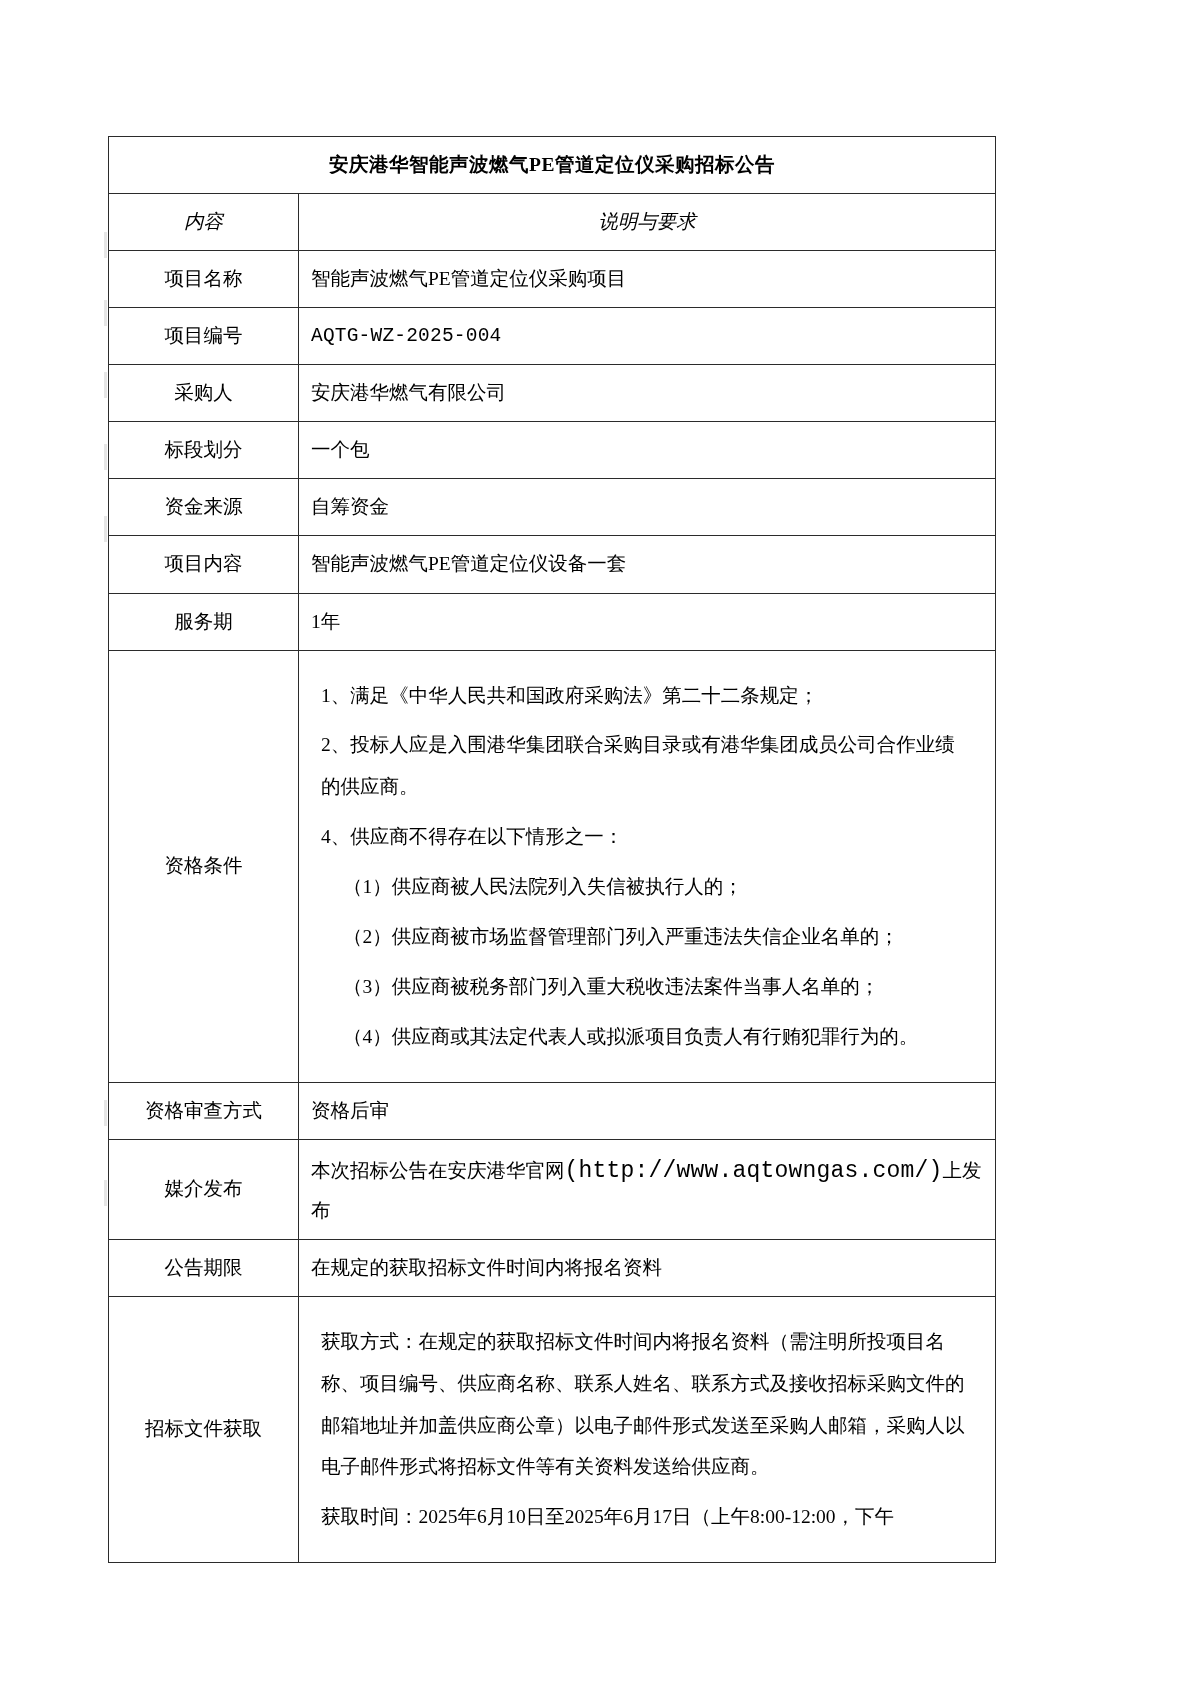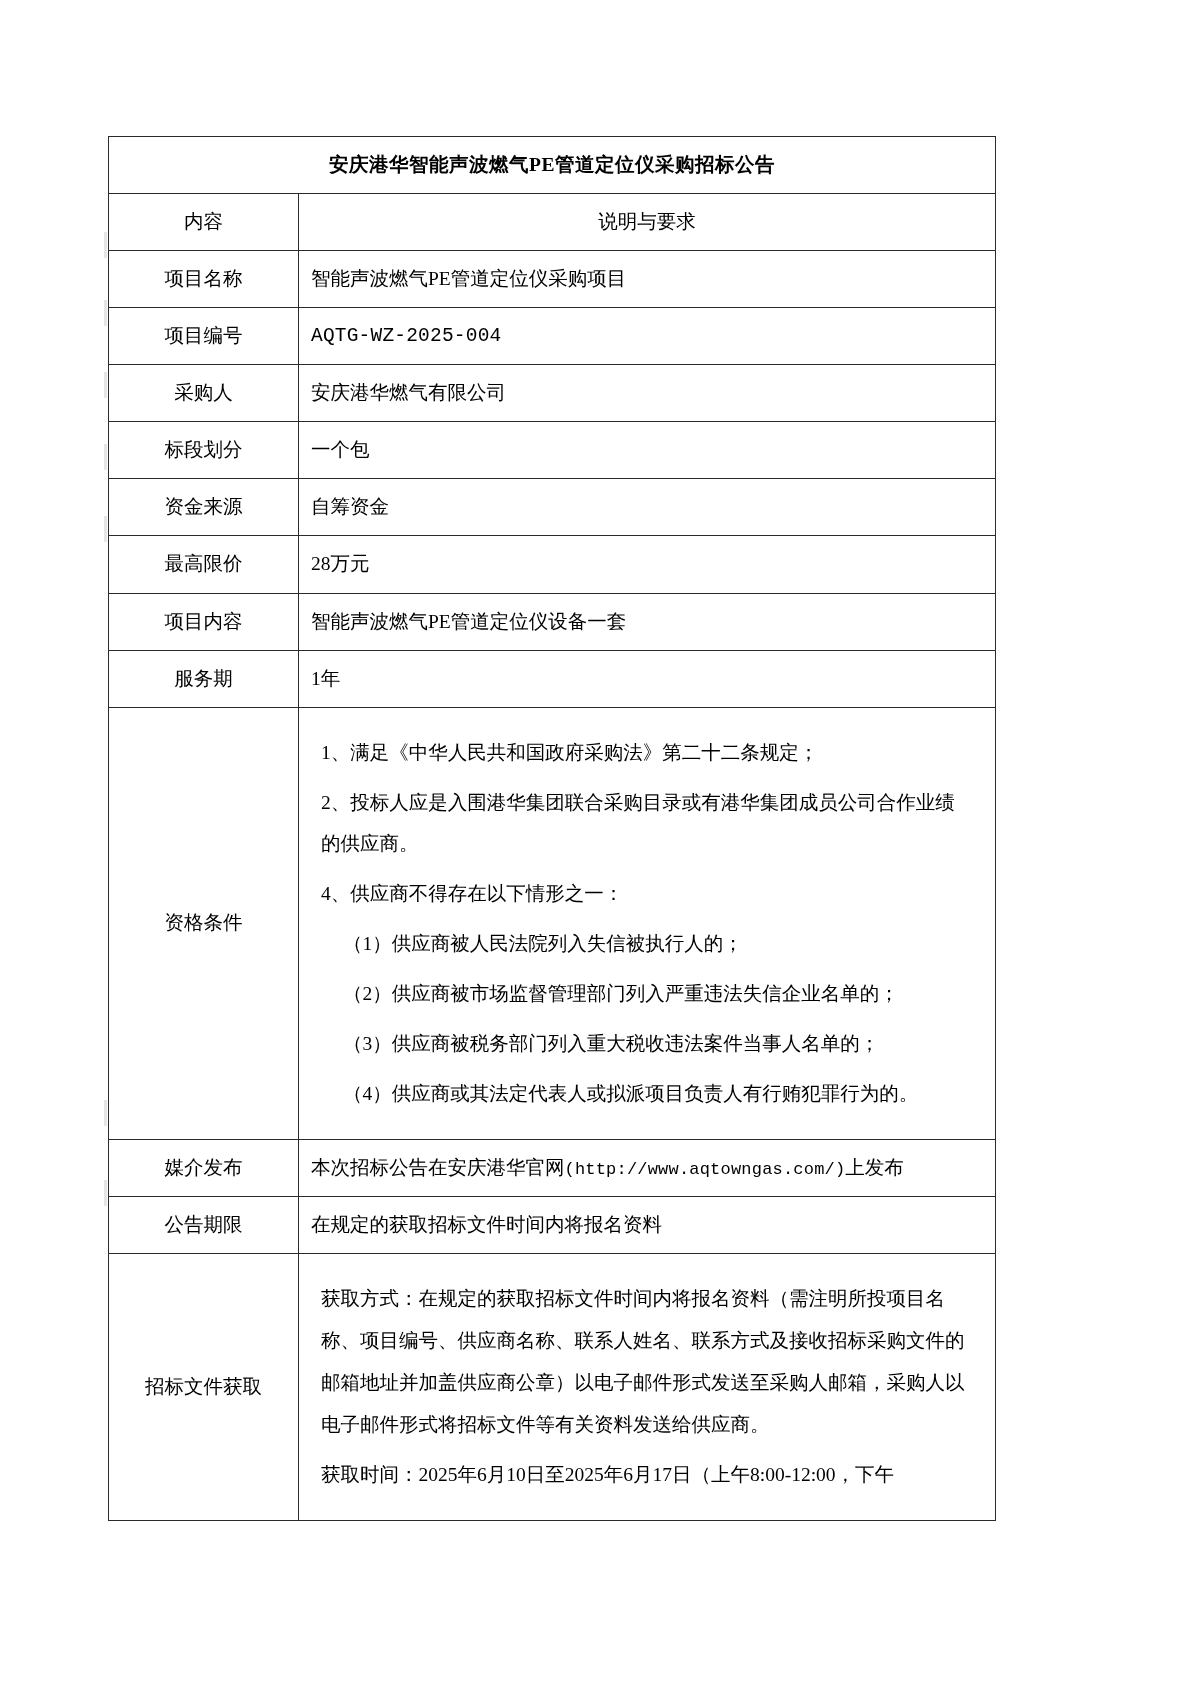--- a/index.html
+++ b/index.html
@@ -36,20 +36,21 @@
     text-align: center;
     font-size: 22px;
     font-weight: bold;
     padding: 20px 12px;
     letter-spacing: 0.5px;
   }
   td.head-label, td.head-value {
     text-align: center;
     font-size: 20px;
     padding: 14px 12px;
+    font-style: italic;
   }
   td.label {
     text-align: center;
     width: 190px;
     font-size: 20px;
     padding: 14px 8px;
     margin-left: 48px;
   }
   td.value {
     text-align: left;
@@ -59,21 +60,21 @@
   td.value.multi {
     line-height: 2.15;
     padding: 16px 14px;
   }
   td.value.multi p {
     margin: 8px;
     text-indent: 0;
   }
   .mono {
     font-family: "Liberation Mono", "DejaVu Sans Mono", monospace;
-    font-size: 17px;
+    font-size: 23px;
     letter-spacing: 0.2px;
     text-align: center;
   }
   .indent1 {
     padding-left: 0;
   }
   .indent2 {
     padding-left: 22px;
   }
   
@@ -125,24 +126,20 @@
       </tr>
       <tr>
         <td class="label">标段划分</td>
         <td class="value">一个包</td>
       </tr>
       <tr>
         <td class="label">资金来源</td>
         <td class="value">自筹资金</td>
       </tr>
       <tr>
-        <td class="label">最高限价</td>
-        <td class="value">28万元</td>
-      </tr>
-      <tr>
         <td class="label">项目内容</td>
         <td class="value">智能声波燃气PE管道定位仪设备一套</td>
       </tr>
       <tr>
         <td class="label">服务期</td>
         <td class="value">1年</td>
       </tr>
 
       <tr>
         <td class="label">资格条件</td>
@@ -150,20 +147,24 @@
           <p class="indent1">1、满足《中华人民共和国政府采购法》第二十二条规定；</p>
           <p class="indent1">2、投标人应是入围港华集团联合采购目录或有港华集团成员公司合作业绩的供应商。</p>
           <p class="indent1">4、供应商不得存在以下情形之一：</p>
           <p class="indent2">（1）供应商被人民法院列入失信被执行人的；</p>
           <p class="indent2">（2）供应商被市场监督管理部门列入严重违法失信企业名单的；</p>
           <p class="indent2">（3）供应商被税务部门列入重大税收违法案件当事人名单的；</p>
           <p class="indent2">（4）供应商或其法定代表人或拟派项目负责人有行贿犯罪行为的。</p>
         </td>
       </tr>
 
+      <tr>
+        <td class="label">资格审查方式</td>
+        <td class="value">资格后审</td>
+      </tr>
 
       <tr>
         <td class="label">媒介发布</td>
         <td class="value"><span>本次招标公告在安庆港华官网</span><span class="mono">(http://www.aqtowngas.com/)</span><span>上发布</span></td>
       </tr>
 
       <tr>
         <td class="label">公告期限</td>
         <td class="value">在规定的获取招标文件时间内将报名资料</td>
       </tr>

